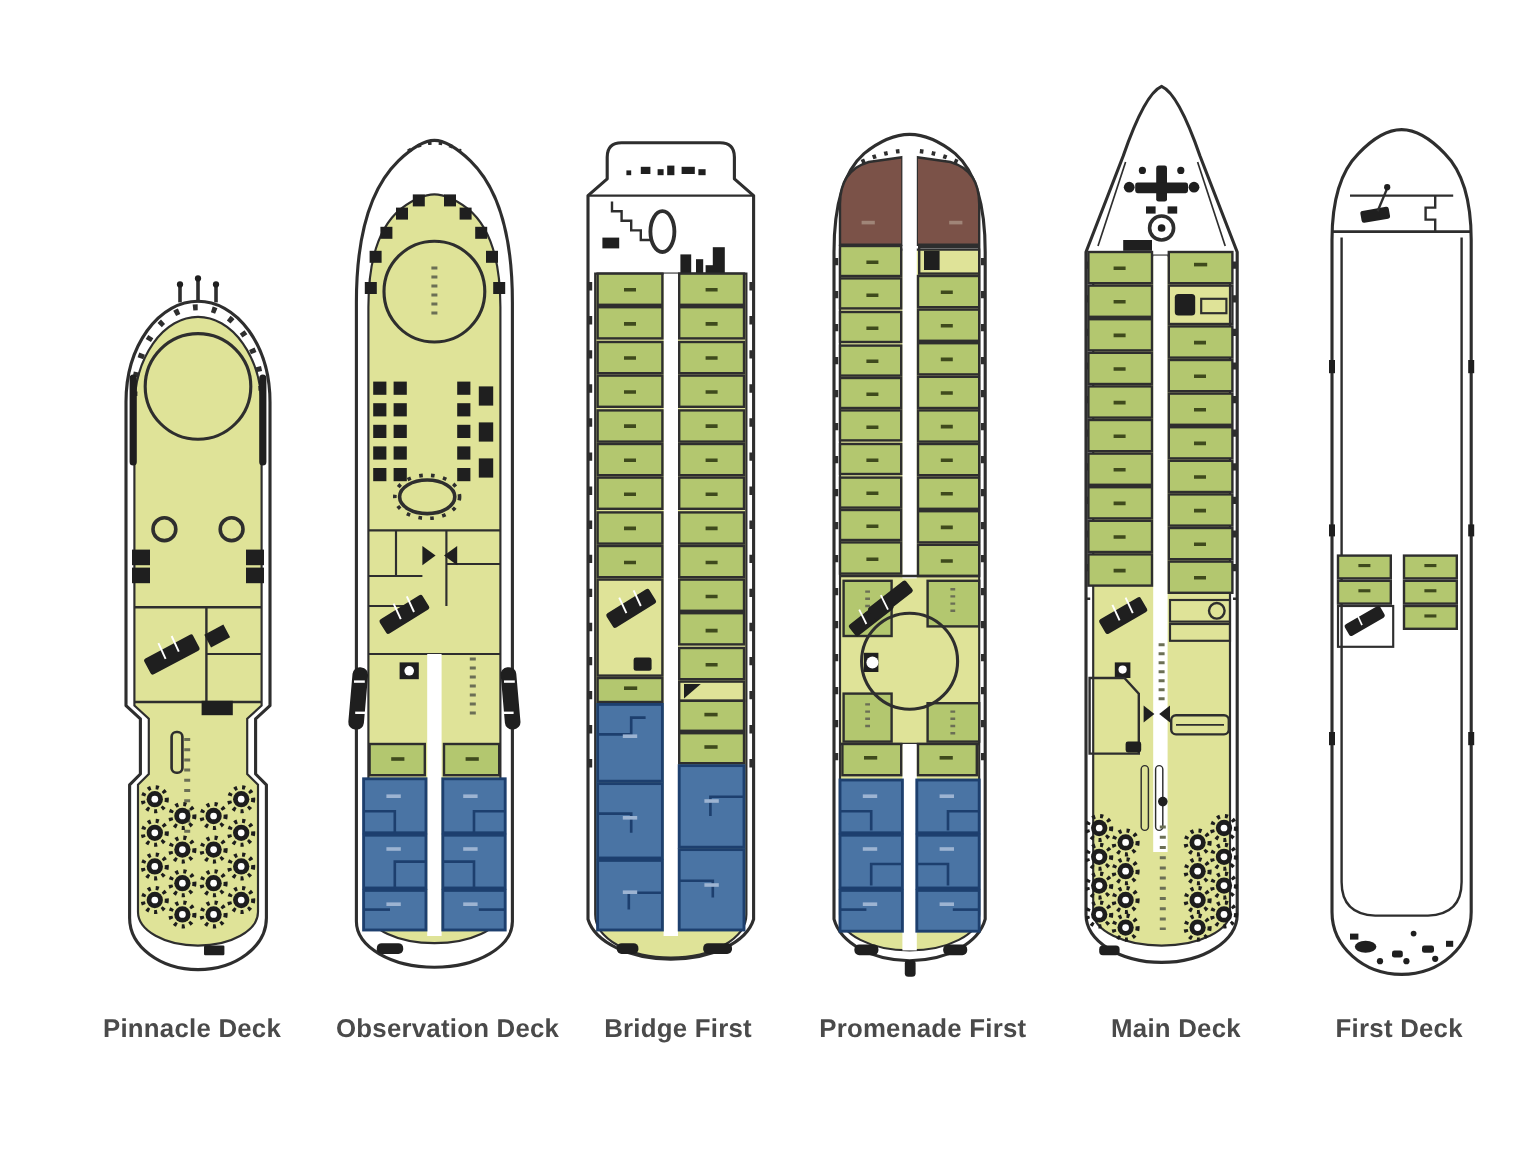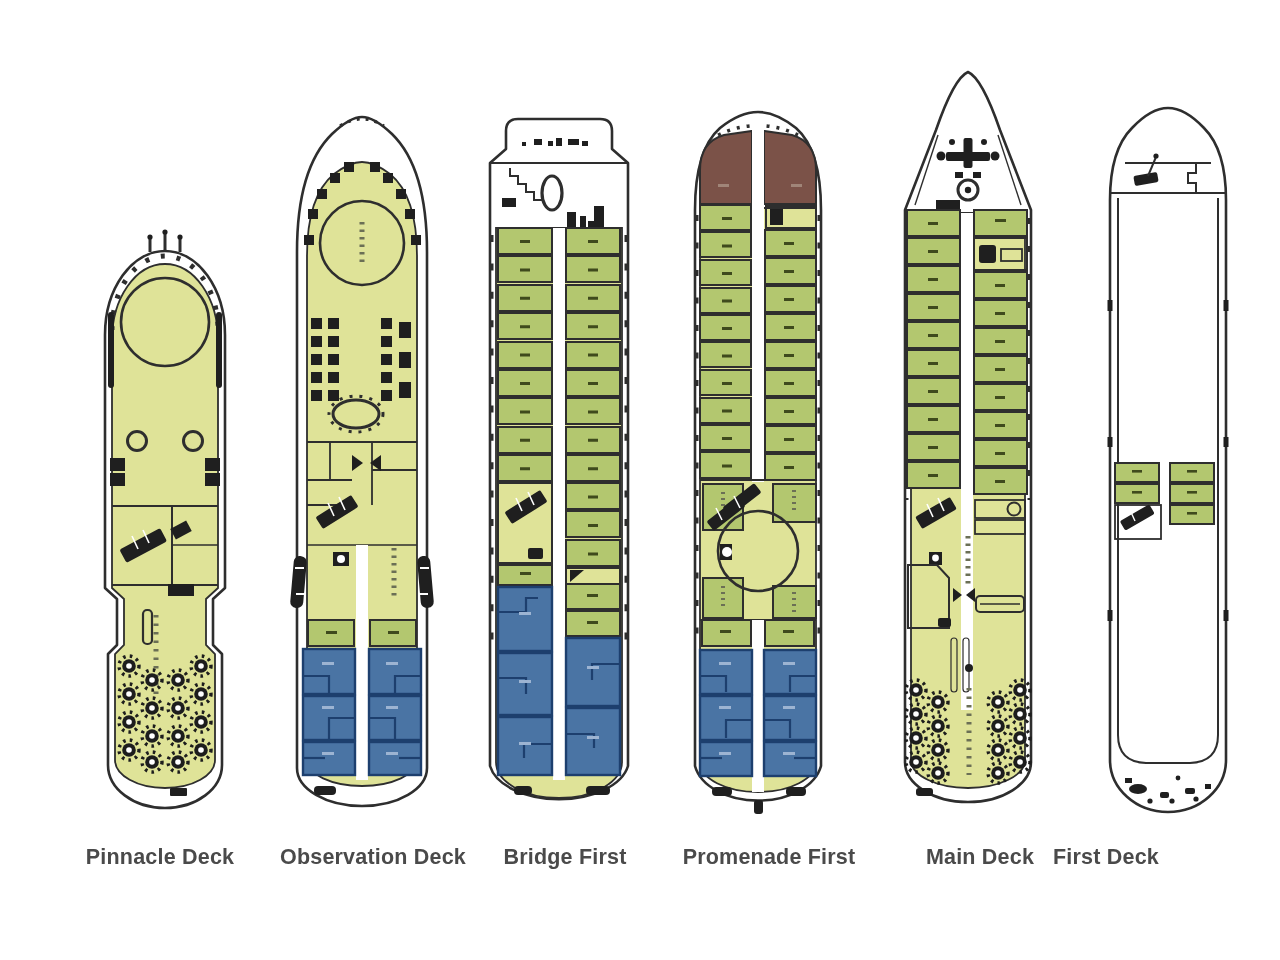--- a/index.html
+++ b/index.html
@@ -499,14 +499,14 @@
       <circle cx="1178" cy="778" r="2.4" class="blk"></circle>
     </g>
   </g>
 </svg>
 
   <div class="deck-label" style="left:160px">Pinnacle Deck</div>
   <div class="deck-label" style="left:373px">Observation Deck</div>
   <div class="deck-label" style="left:565px">Bridge First</div>
   <div class="deck-label" style="left:769px">Promenade First</div>
   <div class="deck-label" style="left:980px">Main Deck</div>
-  <div class="deck-label" style="left:1106px">First Deck</div>
+  <div class="deck-label" style="left:1166px">First Deck</div>
 </div>
 
 </body></html>

